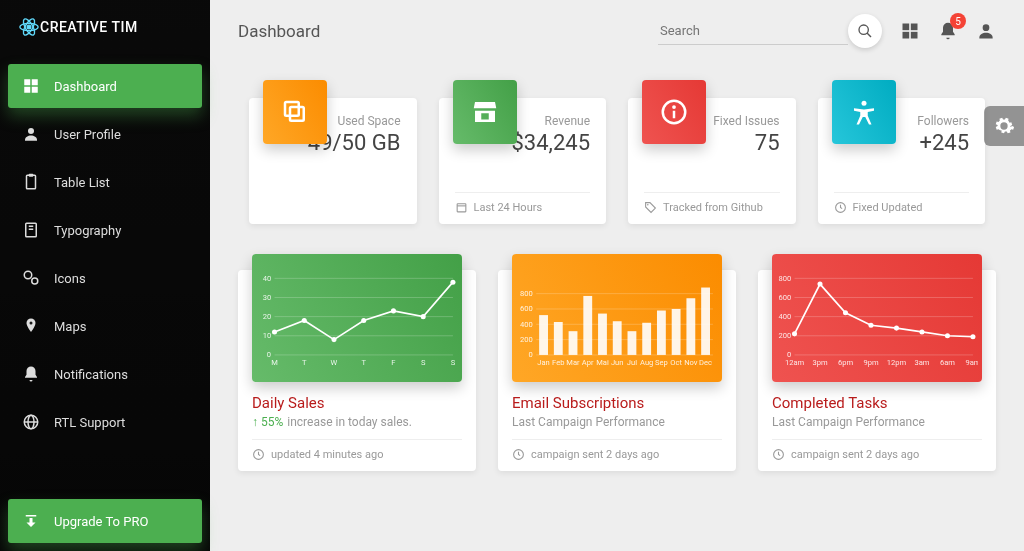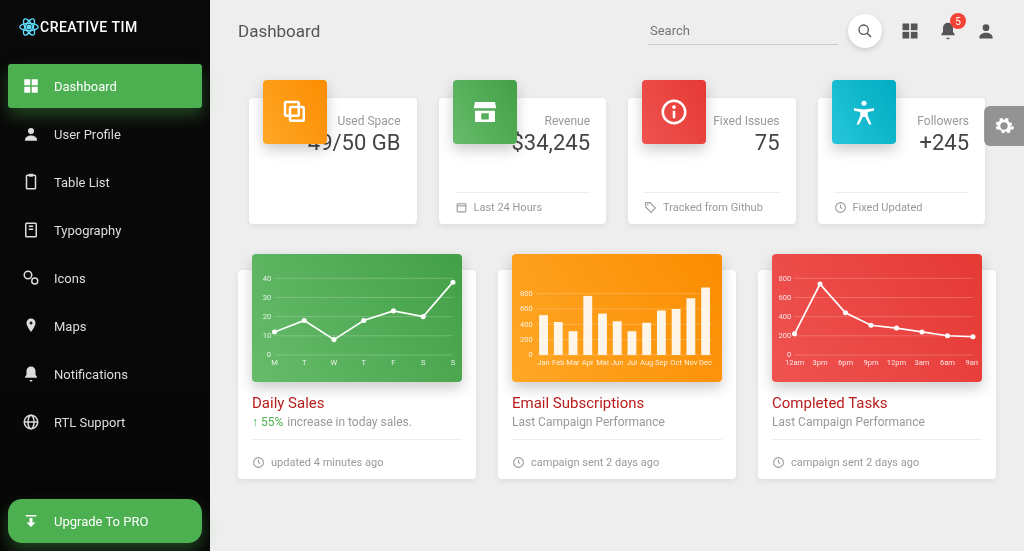--- a/index.html
+++ b/index.html
@@ -5,27 +5,27 @@
 *{box-sizing:border-box;margin:0;padding:0;font-family:-apple-system,BlinkMacSystemFont,"Segoe UI",Roboto,sans-serif}
 body{width:1024px;height:551px;background:#eeeeee;overflow:hidden;position:relative}
 .sidebar{position:absolute;left:0;top:0;width:210px;height:551px;background:linear-gradient(rgba(0,0,0,0.82),rgba(0,0,0,0.82)),linear-gradient(#333,#222);color:#fff;display:flex;flex-direction:column}
 .brand{display:flex;align-items:center;padding:16px 18px;gap:0}
 .brand svg{width:22px;height:22px}
 .brand-text{font-size:14px;font-weight:500;letter-spacing:0.5px}
 .nav{padding:10px 8px;flex:1}
 .nav-item{display:flex;align-items:center;gap:14px;padding:13px 14px;border-radius:3px;font-size:13px;color:#ddd;cursor:pointer;margin-bottom:4px}
 .nav-item.active{background:#4caf50;color:#fff;box-shadow:0 8px 16px rgba(76,175,80,0.35)}
 .nav-item svg{width:18px;height:18px;flex-shrink:0}
-.upgrade{margin:8px;padding:13px 14px;background:#4caf50;border-radius:14px;display:flex;align-items:center;gap:14px;font-size:13px;color:#fff;box-shadow:0 8px 16px rgba(76,175,80,0.35);cursor:pointer}
+.upgrade{margin:8px;padding:13px 14px;background:#4caf50;border-radius:3px;display:flex;align-items:center;gap:14px;font-size:13px;color:#fff;box-shadow:0 8px 16px rgba(76,175,80,0.35);cursor:pointer}
 .upgrade svg{width:18px;height:18px}
 .main{position:absolute;left:210px;top:0;right:0;height:551px;overflow:hidden}
 .topbar{display:flex;align-items:center;padding:14px 28px}
 .page-title{font-size:17px;color:#555;font-weight:400}
 .spacer{flex:1}
-.search{display:flex;align-items:center;gap:10px}
+.search{display:flex;align-items:center;}
 .search input{border:none;border-bottom:1px solid #ccc;background:transparent;padding:6px 2px;font-size:13px;width:190px;outline:none}
 .search-btn{width:34px;height:34px;border-radius:50%;background:#fff;box-shadow:0 2px 5px rgba(0,0,0,0.15);display:flex;align-items:center;justify-content:center;cursor:pointer}
 .top-icons{display:flex;align-items:center;gap:18px;margin-left:18px}
 .top-icon{width:20px;height:20px;color:#555;cursor:pointer;position:relative}
 .badge{position:absolute;top:-8px;right:-8px;background:#f44336;color:#fff;border-radius:50%;width:16px;height:16px;font-size:10px;display:flex;align-items:center;justify-content:center}
 .cards-row{display:flex;gap:22px;padding:36px 39px 10px}
 .stat-card{flex:1;background:#fff;border-radius:4px;box-shadow:0 2px 6px rgba(0,0,0,0.08);position:relative;padding:16px 16px 10px}
 .stat-iconbox{position:absolute;top:-18px;left:14px;width:64px;height:64px;border-radius:4px;display:flex;align-items:center;justify-content:center;box-shadow:0 6px 14px rgba(0,0,0,0.2)}
 .stat-iconbox.orange{background:linear-gradient(60deg,#ffa726,#fb8c00)}
 .stat-iconbox.green{background:linear-gradient(60deg,#66bb6a,#43a047)}
@@ -40,21 +40,21 @@
 .stat-foot .warn{color:#f44336}
 .charts-row{display:flex;gap:22px;padding:36px 28px 10px}
 .chart-card{flex:1;background:#fff;border-radius:4px;box-shadow:0 2px 6px rgba(0,0,0,0.08);position:relative;padding:12px 14px 10px}
 .chart-box{position:relative;margin-top:-28px;height:128px;border-radius:4px;box-shadow:0 6px 14px rgba(0,0,0,0.2);padding:8px 4px 4px}
 .chart-box.green{background:linear-gradient(60deg,#66bb6a,#43a047)}
 .chart-box.orange{background:linear-gradient(60deg,#ffa726,#fb8c00)}
 .chart-box.red{background:linear-gradient(60deg,#ef5350,#e53935)}
 .chart-title{font-size:15px;color:#b91c1c;margin-top:12px;font-weight:400}
 .chart-sub{font-size:12px;color:#999;margin-top:3px;display:flex;align-items:center;gap:4px}
 .chart-sub .up{color:#4caf50}
-.chart-foot{border-top:1px solid #eee;margin-top:10px;padding-top:16px;display:flex;align-items:center;gap:6px;font-size:11px;color:#999}
+.chart-foot{border-top:1px solid #eee;margin-top:10px;padding-top:8px;display:flex;align-items:center;gap:6px;font-size:11px;color:#999}
 .chart-foot svg{width:13px;height:13px}
 .gear-float{position:absolute;right:0;top:106px;width:40px;height:40px;background:rgba(0,0,0,0.38);border-radius:6px 0 0 6px;display:flex;align-items:center;justify-content:center;cursor:pointer}
 .gear-float svg{width:22px;height:22px;color:#fff}
 svg text{font-size:9px;fill:rgba(255,255,255,0.85)}
 svg .grid{stroke:rgba(255,255,255,0.25);stroke-width:1}
 svg .series{stroke:#fff;stroke-width:2;fill:none}
 svg .dot{fill:#fff}
 svg .bar{fill:#fff;opacity:0.9}
 </style>
 </head>

